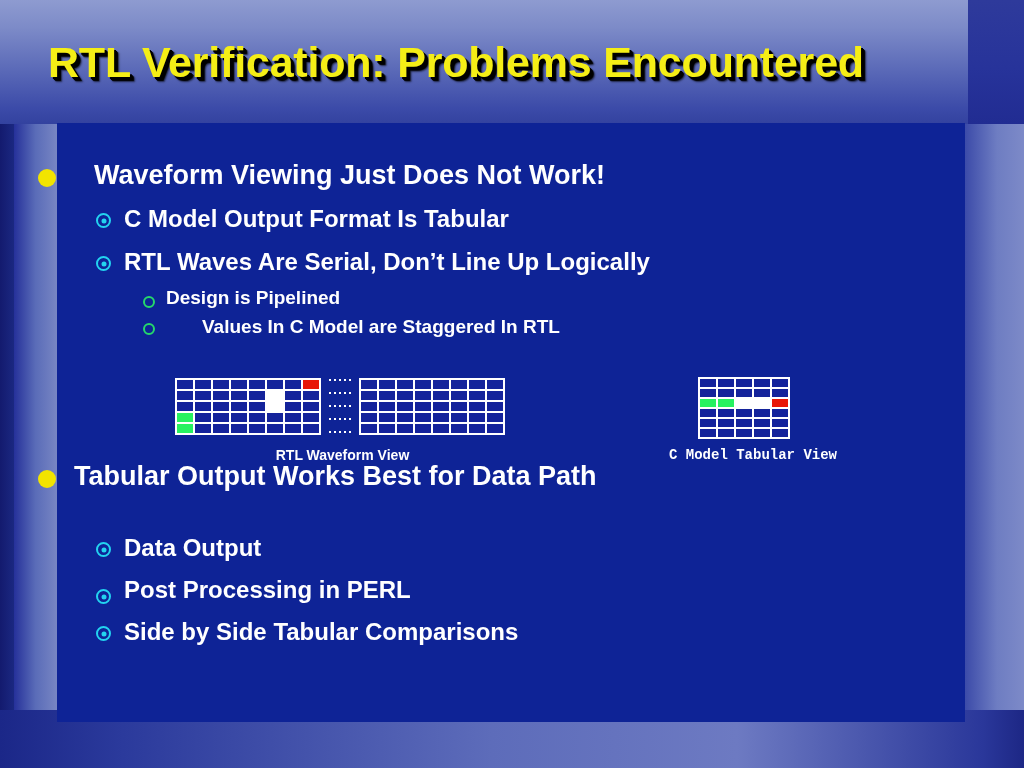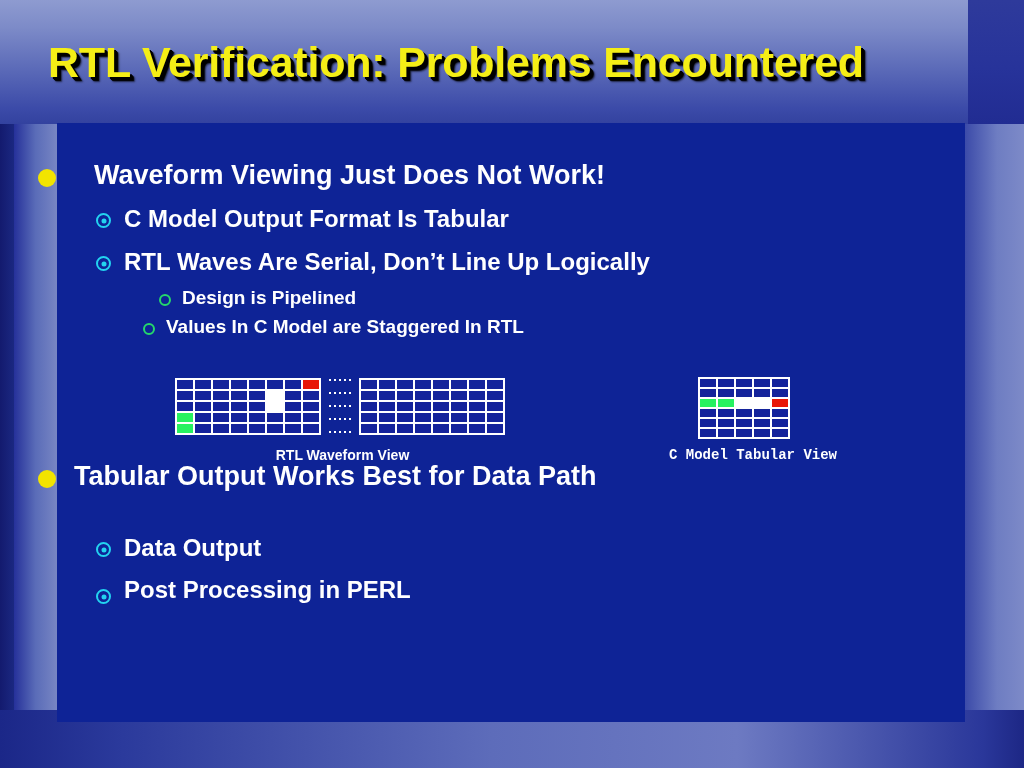--- a/index.html
+++ b/index.html
@@ -227,45 +227,49 @@
   <div class="bullet-row" style="left:96px; top:205px;">
     <span class="bullet-mark mark-l2"></span>
     <span class="btext t-l2">C Model Output Format Is Tabular</span>
   </div>
 
   <div class="bullet-row" style="left:96px; top:248px;">
     <span class="bullet-mark mark-l2"></span>
     <span class="btext t-l2">RTL Waves Are Serial, Don’t Line Up Logically</span>
   </div>
 
-  <div class="bullet-row" style="left:159px; top:287px;">
+  <div class="bullet-row" style="left:143px; top:287px;align-items:center;">
     <span class="bullet-mark mark-l3"></span>
     <span class="btext t-l3">Design is Pipelined</span>
   </div>
 
-  <div class="bullet-row" style="left:143px; top:316px;">
+  <div class="bullet-row" style="left:143px; top:316px;gap:36px;">
     <span class="bullet-mark mark-l3"></span>
     <span class="btext t-l3">Values In C Model are Staggered In RTL</span>
   </div>
 
   <div class="bullet-row" style="left:38px; top:461px;">
     <span class="bullet-mark mark-l1"></span>
     <span class="btext t-l1">Tabular Output Works Best for Data Path</span>
   </div>
 
   <div class="bullet-row" style="left:96px; top:534px;">
     <span class="bullet-mark mark-l2"></span>
     <span class="btext t-l2">Data Output</span>
   </div>
 
   <div class="bullet-row" style="left:96px; top:576px;align-items:flex-end;">
     <span class="bullet-mark mark-l2"></span>
     <span class="btext t-l2">Post Processing in PERL</span>
   </div>
 
+  <div class="bullet-row" style="left:96px; top:618px;">
+    <span class="bullet-mark mark-l2"></span>
+    <span class="btext t-l2">Side by Side Tabular Comparisons</span>
+  </div>
 
   <div class="diagram" style="left:175px; top:377px; display:flex; align-items:center; gap:8px;">
     <div class="grid" id="rtl-left-grid" style="grid-template-columns: repeat(8, 16px); grid-auto-rows: 9px;">
         <div class="cell"></div>
         <div class="cell"></div>
         <div class="cell"></div>
         <div class="cell"></div>
         <div class="cell"></div>
         <div class="cell"></div>
         <div class="cell"></div>

